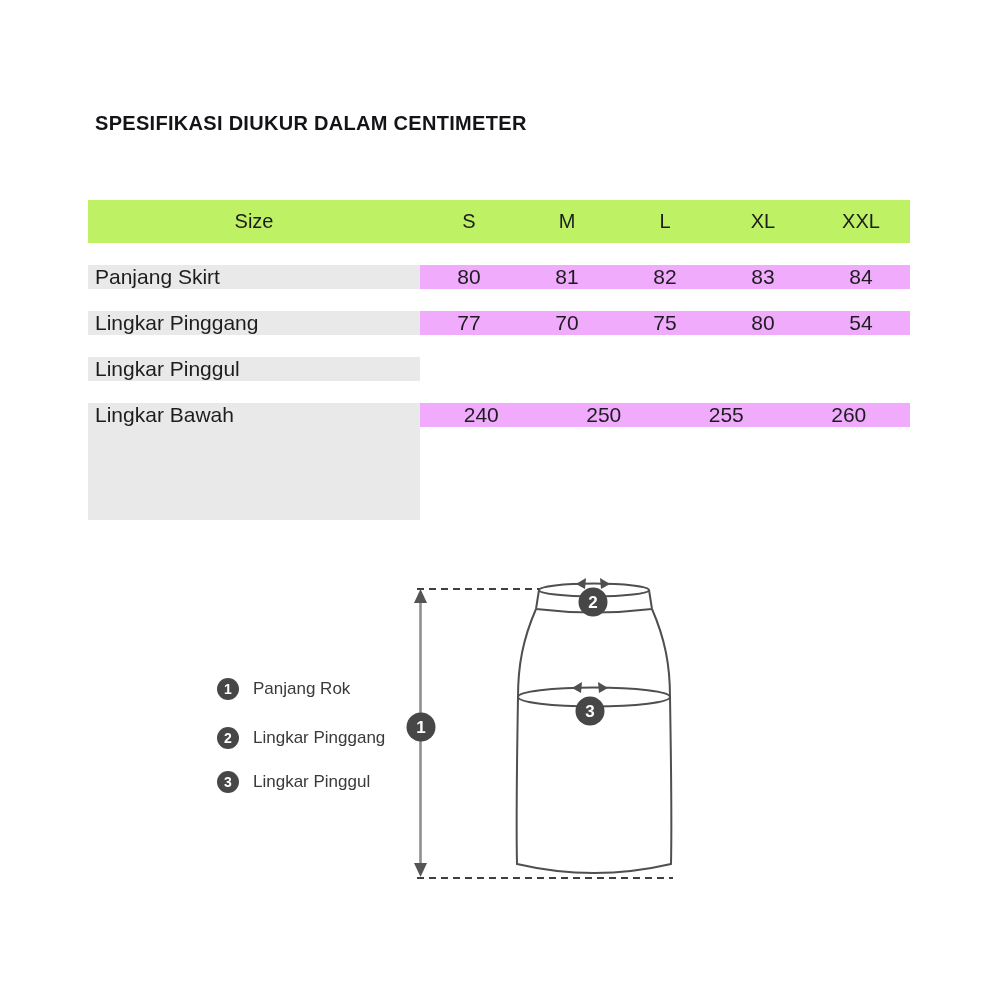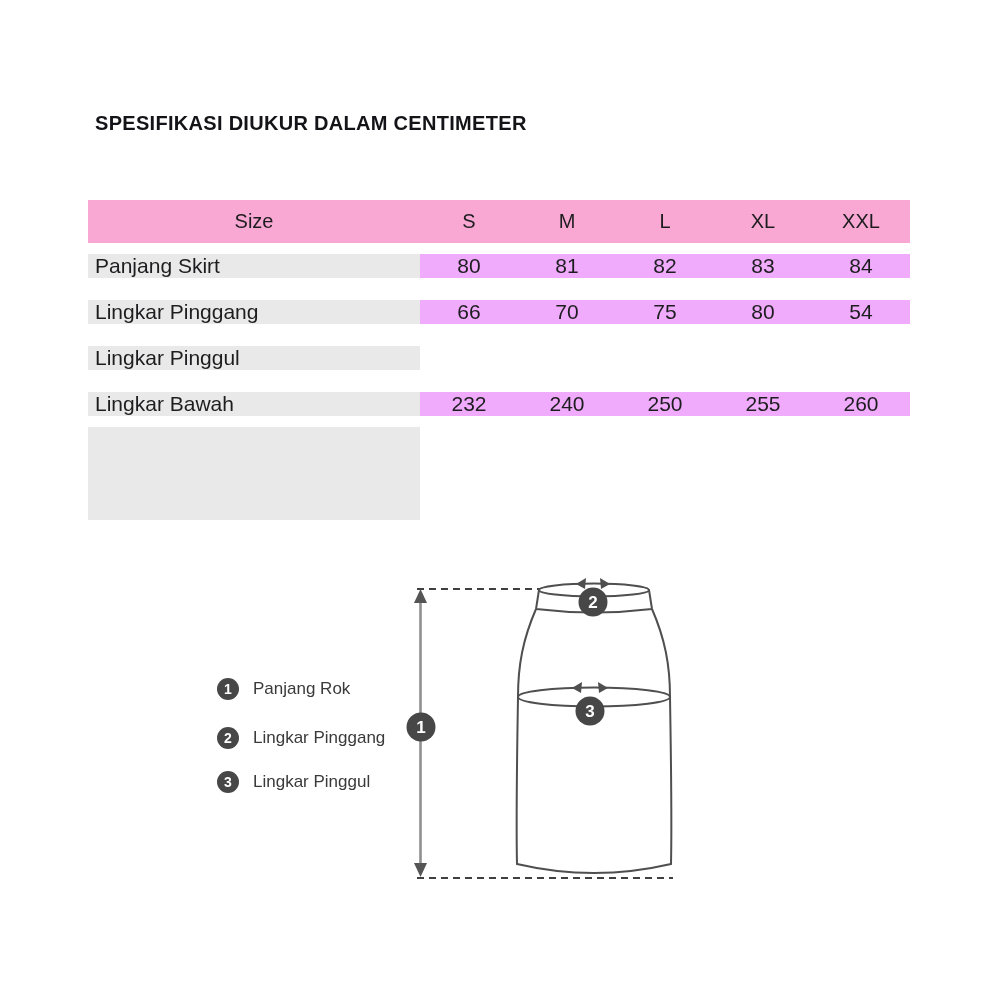--- a/index.html
+++ b/index.html
@@ -29,27 +29,27 @@
   .size-table {
     position: absolute;
     left: 88px;
     top: 200px;
     width: 822px;
     color: #1d1d1f;
   }
   .t-head {
     display: flex;
     height: 43px;
-    background: #f9a8d4;
+    background: #bef264;
     align-items: center;
   }
   .t-row {
     display: flex;
     height: 46px;
-    align-items: center;
+    align-items: flex-end;
   }
   .t-filler {
     display: flex;
     height: 93px;
   }
   .cell-label-head {
     width: 332px;
     text-align: center;
     font-size: 20px;
   }
@@ -144,39 +144,38 @@
       <div class="cell-row-label">Panjang Skirt</div>
       <div class="cell-value">80</div>
       <div class="cell-value">81</div>
       <div class="cell-value">82</div>
       <div class="cell-value">83</div>
       <div class="cell-value">84</div>
     </div>
 
     <div class="t-row">
       <div class="cell-row-label">Lingkar Pinggang</div>
-      <div class="cell-value">66</div>
+      <div class="cell-value">77</div>
       <div class="cell-value">70</div>
       <div class="cell-value">75</div>
       <div class="cell-value">80</div>
       <div class="cell-value">54</div>
     </div>
 
     <div class="t-row">
       <div class="cell-row-label">Lingkar Pinggul</div>
       <div class="cell-value"></div>
       <div class="cell-value"></div>
       <div class="cell-value"></div>
       <div class="cell-value"></div>
       <div class="cell-value"></div>
     </div>
 
     <div class="t-row">
       <div class="cell-row-label">Lingkar Bawah</div>
-      <div class="cell-value">232</div>
       <div class="cell-value">240</div>
       <div class="cell-value">250</div>
       <div class="cell-value">255</div>
       <div class="cell-value">260</div>
     </div>
 
     <div class="t-filler">
       <div class="filler-gray"></div>
     </div>
   </div>

